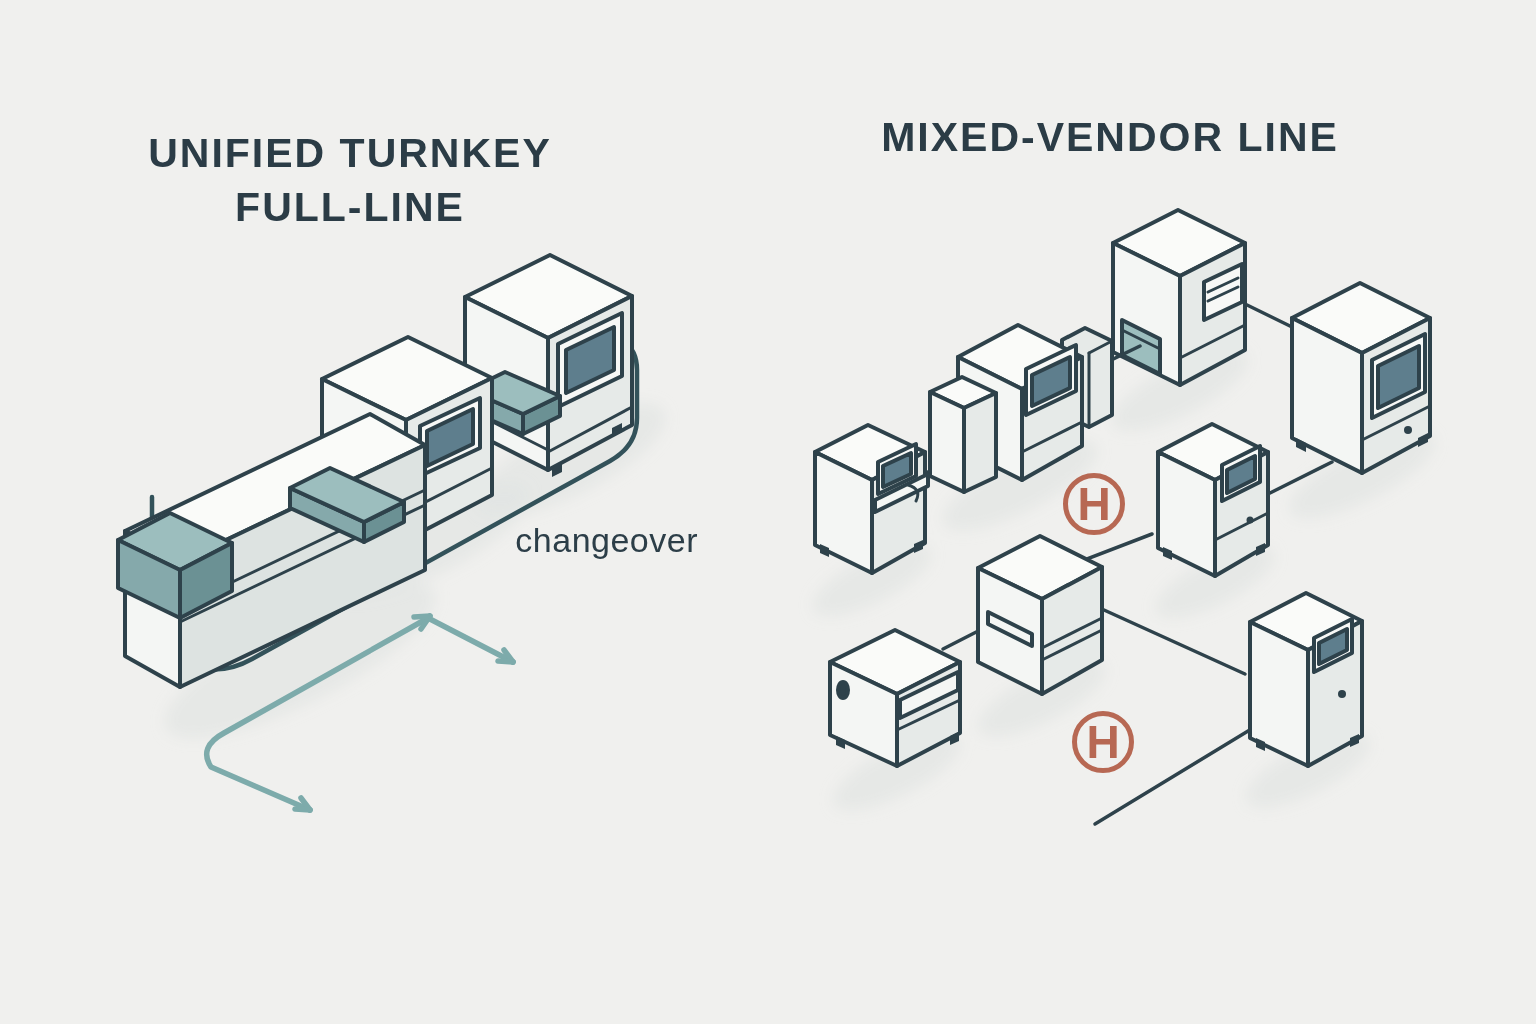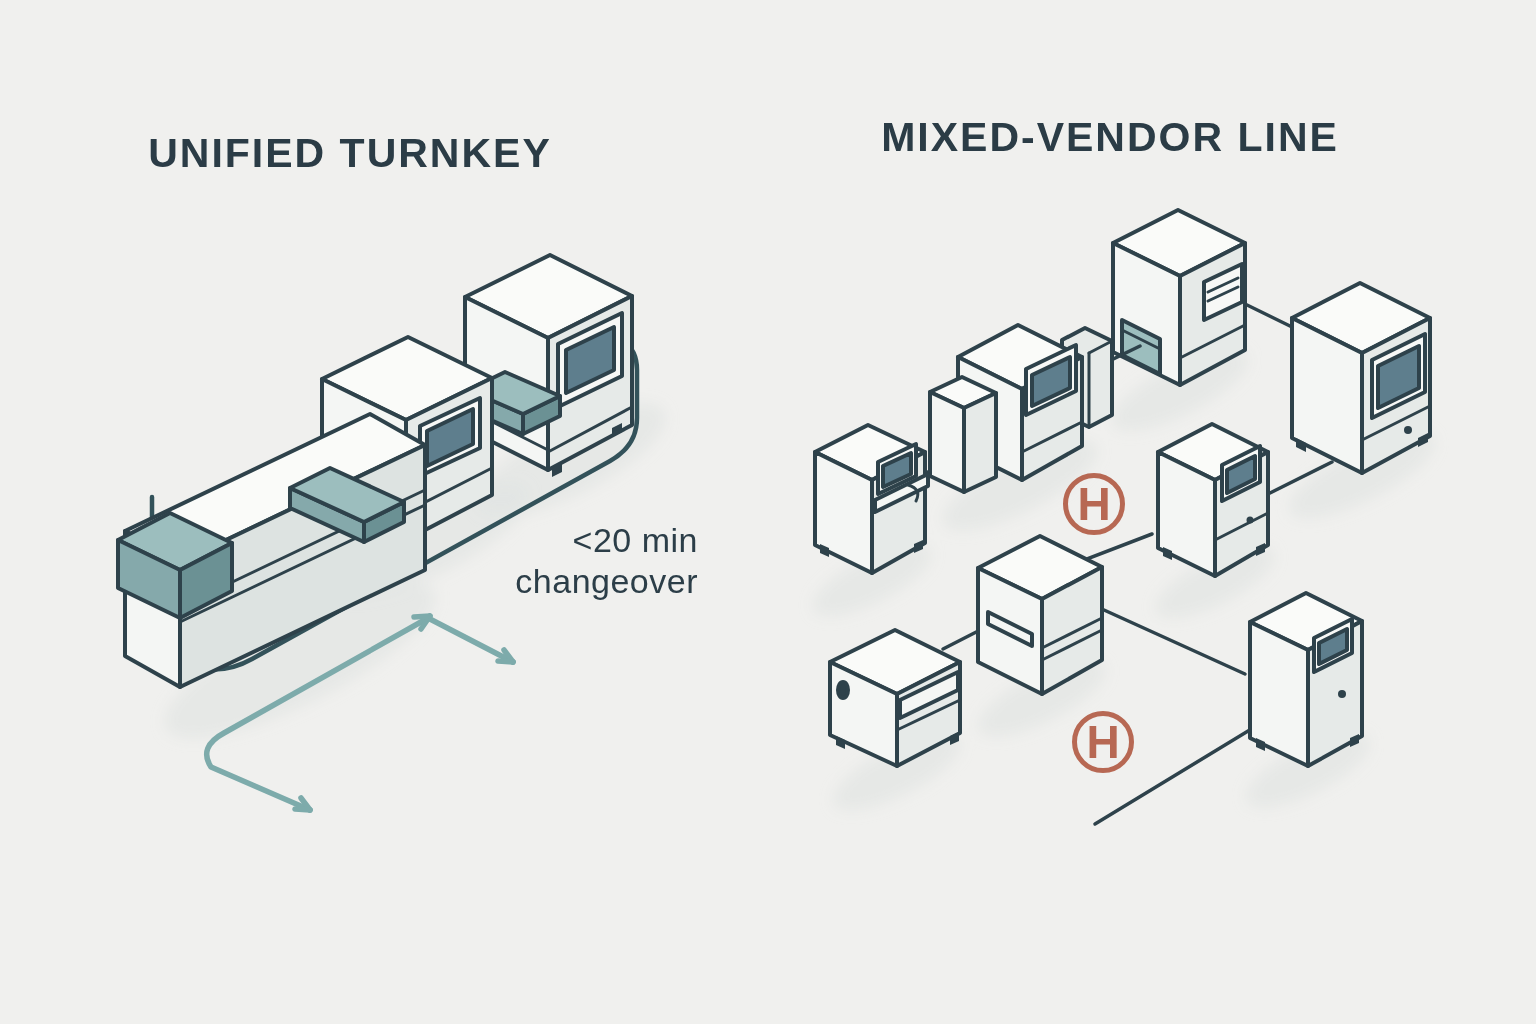--- a/index.html
+++ b/index.html
@@ -260,24 +260,24 @@
       </g>
       <g>
         <circle class="hcircle" cx="1103" cy="742" r="28.5"></circle>
         <text class="hletter" x="1103" y="758">H</text>
       </g>
     </g>
   </svg>
 
   <div class="title title-left">
     <div>UNIFIED TURNKEY</div>
+    <div>FULL-LINE</div>
   </div>
 
   <div class="title title-right">
     <div>MIXED-VENDOR LINE</div>
   </div>
 
   <div class="annotation">
-    <div>&lt;20 min</div>
     <div>changeover</div>
   </div>
 
 </div>
 
 </body></html>

